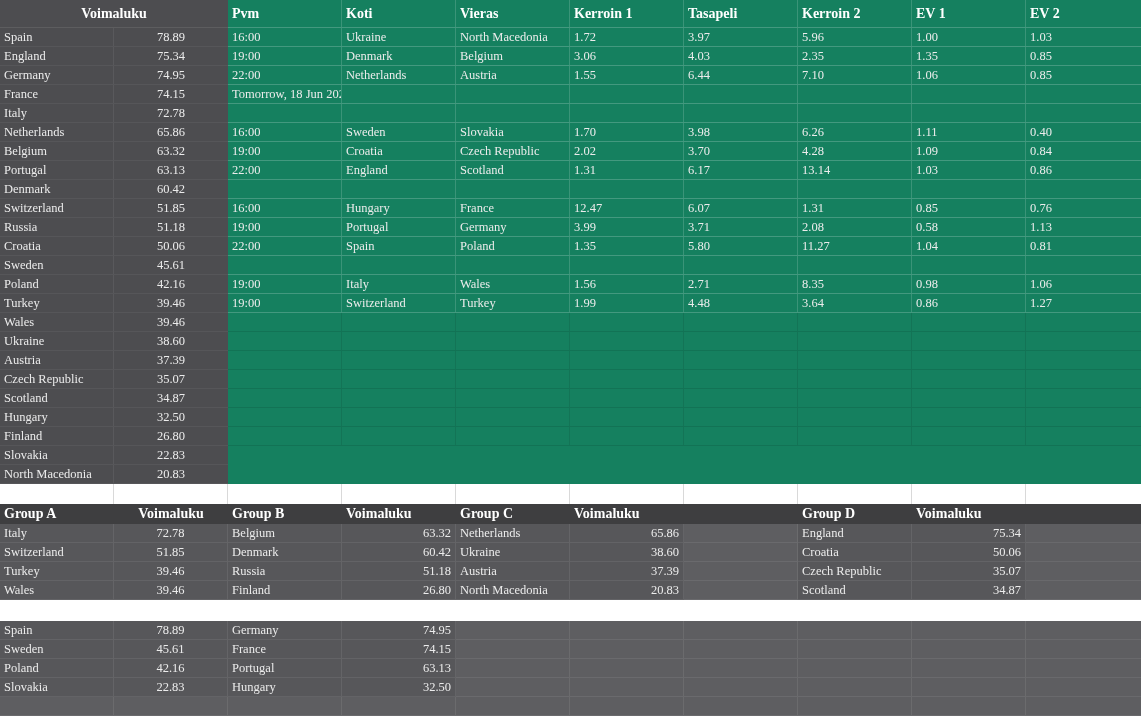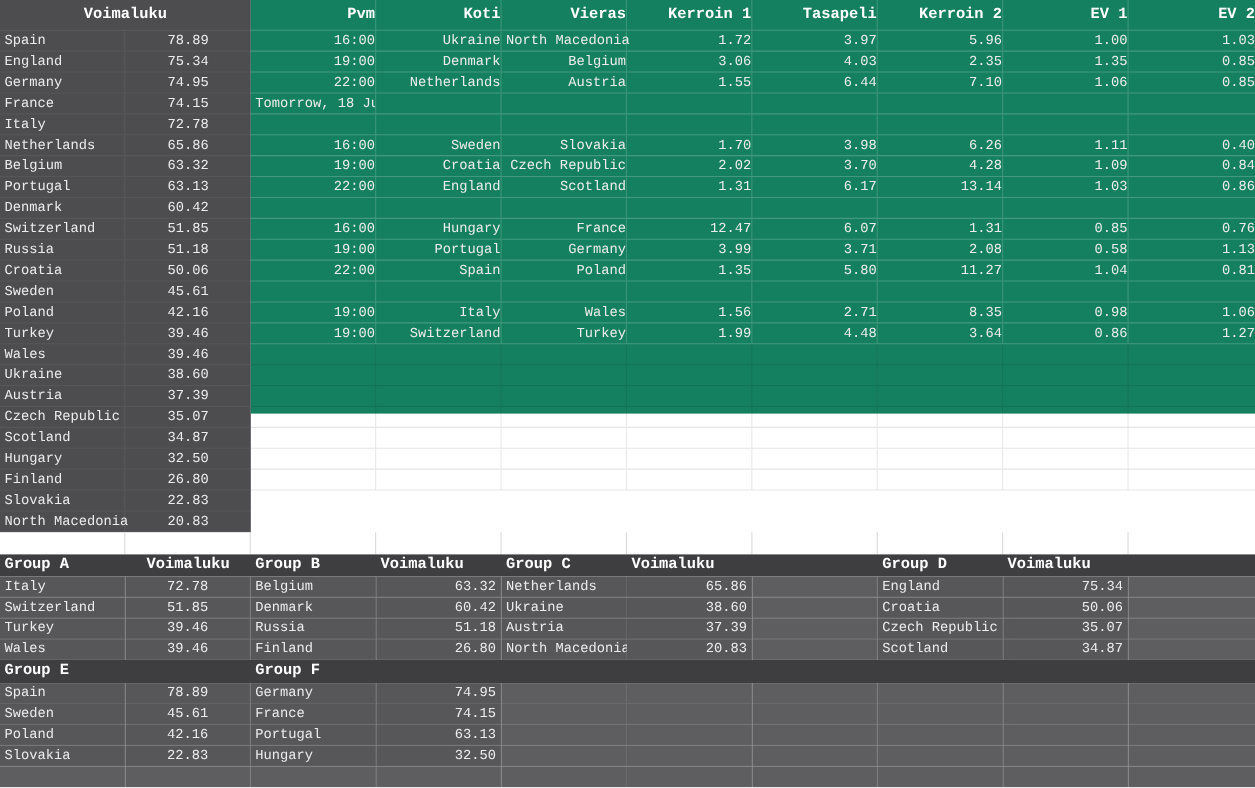--- a/index.html
+++ b/index.html
@@ -2,21 +2,21 @@
 <html><head>
 <meta charset="utf-8">
 <style>
   * { box-sizing: border-box; margin: 0; padding: 0; }
   html, body { background: #ffffff; }
   #app {
     position: relative;
     width: 1141px;
     height: 716px;
     overflow: hidden;
-    font-family: Liberation Mono, monospace;
+    font-family: Liberation Serif, serif;
     font-size: 12.5px;
     color: #ececec;
     background: #ffffff;
     cursor: default;
   }
 
   
   #power-panel {
     position: absolute; left: 0; top: 0;
     width: 228px; height: 484px;
@@ -34,23 +34,22 @@
   }
   .prow .name {
     width: 114px; padding-left: 4px; white-space: nowrap; overflow: visible;
     border-right: 1px solid rgba(255,255,255,.07);
   }
   .prow .val { width: 114px; text-align: center; white-space: nowrap; }
 
   
   #schedule-panel {
     position: absolute; left: 228px; top: 0;
-    width: 913px; height: 376px;
+    width: 913px; height: 484px;
     background: #15805f;
-    text-align: right;
   }
   .srow { display: flex; height: 19px; line-height: 18px; }
   .srow.lit  { border-bottom: 1px solid rgba(255,255,255,.20); }
   .srow.dim  { border-bottom: 1px solid rgba(0,0,0,.10); }
   .shead {
     height: 28px; line-height: 27px;
     font-weight: bold; font-size: 14px; color: #ffffff;
     border-bottom: 1px solid rgba(255,255,255,.20);
   }
   .scell {
@@ -504,32 +503,20 @@
         <div class="gcell v-center" style="width: 114px;">39.46</div>
         <div class="gcell" style="width: 114px;">Finland</div>
         <div class="gcell v-right" style="width: 114px;">26.80</div>
         <div class="gcell" style="width: 114px;">North Macedonia</div>
         <div class="gcell v-right" style="width: 114px;">20.83</div>
         <div class="gcell fill" style="width: 114px;"></div>
         <div class="gcell" style="width: 114px;">Scotland</div>
         <div class="gcell v-right" style="width: 114px;">34.87</div>
         <div class="gcell fill lastcol" style="width: 115px;"></div>
       </div>
-      <div class="band" style="top: 600px; height: 21px; line-height: 20px; background: rgb(62, 62, 64);">
-        <div class="bcell" style="width: 114px;">Group E</div>
-        <div class="bcell" style="width: 114px;"></div>
-        <div class="bcell" style="width: 114px;">Group F</div>
-        <div class="bcell" style="width: 114px;"></div>
-        <div class="bcell" style="width: 114px;"></div>
-        <div class="bcell" style="width: 114px;"></div>
-        <div class="bcell" style="width: 114px;"></div>
-        <div class="bcell" style="width: 114px;"></div>
-        <div class="bcell" style="width: 114px;"></div>
-        <div class="bcell" style="width: 115px;"></div>
-      </div>
       <div class="grow" style="top: 621px; height: 19px;">
         <div class="gcell" style="width: 114px;">Spain</div>
         <div class="gcell v-center" style="width: 114px;">78.89</div>
         <div class="gcell" style="width: 114px;">Germany</div>
         <div class="gcell v-right" style="width: 114px;">74.95</div>
         <div class="gcell fill" style="width: 114px;"></div>
         <div class="gcell fill" style="width: 114px;"></div>
         <div class="gcell fill" style="width: 114px;"></div>
         <div class="gcell fill" style="width: 114px;"></div>
         <div class="gcell fill" style="width: 114px;"></div>

